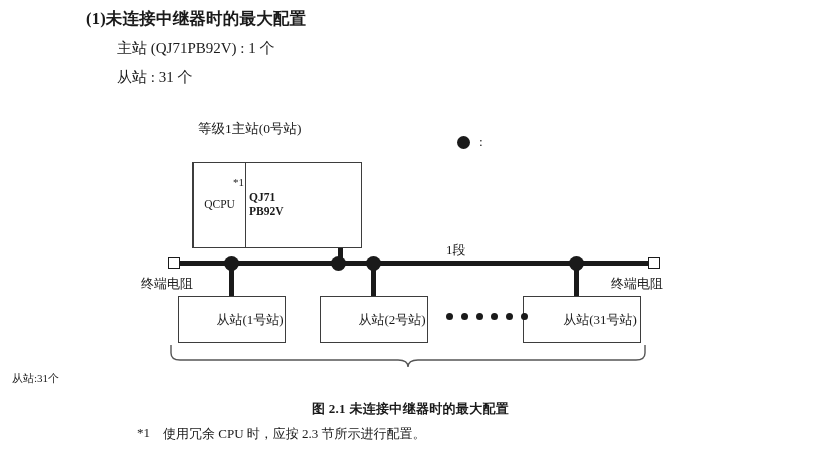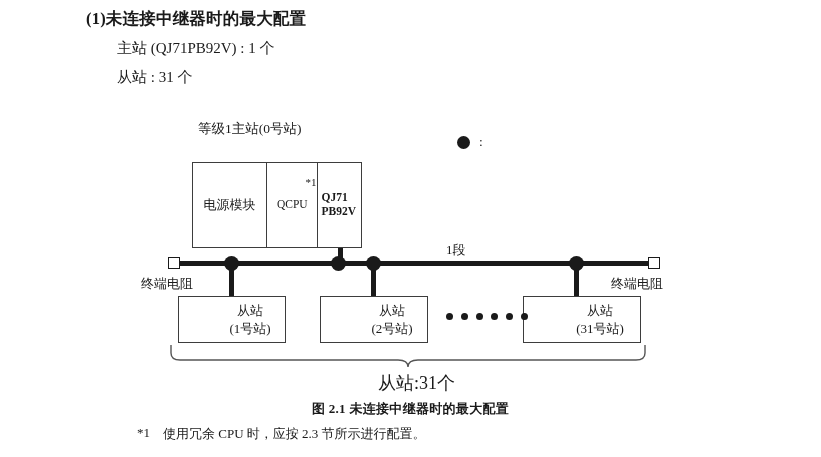--- a/index.html
+++ b/index.html
@@ -140,21 +140,21 @@
     background: #1a1a1a;
   }
 
   
   .slave-box {
     border: 1.4px solid #3d3d3d;
     box-sizing: border-box;
     height: 47px;
     top: 296px;
     display: flex;
-    flex-direction: column;
+    flex-direction: row;
     align-items: center;
     justify-content: center;
     font-size: 13px;
     line-height: 1.35;
     background: #ffffff;
     padding-left: 36px;
   }
 
   
   #ellipsis {
@@ -168,22 +168,21 @@
     display: block;
   }
 
   
   #brace-wrap {
     left: 170px; top: 345px;
     width: 476px; height: 26px;
   }
   #brace-label {
     left: 12px; right: 0; top: 371px;
-    text-align: center;
-    font-size: 18px;
+    font-size: 11px;
   }
 
   
   #fig-caption {
     left: 0; right: 0; top: 400px;
     text-align: center;
     font-weight: bold;
     font-size: 13px;
     letter-spacing: 0.3px;
   }
@@ -207,23 +206,20 @@
 <div class="abs spec-line" id="spec-slave">从站 : 31 个</div>
 
 <div class="abs" id="legend">
   <span id="legend-dot"></span>
   <span id="legend-colon">:</span>
 </div>
 
 <div class="abs" id="master-label">等级1主站(0号站)</div>
 
 <div class="abs" id="master-box">
-  <div class="mod-cell" id="mod-power">
-    <span>电源模块</span>
-  </div>
   <div class="mod-cell" id="mod-cpu">
     <span>QCPU</span>
     <span id="mod-cpu-note">*1</span>
   </div>
   <div class="mod-cell" id="mod-pb">
     <span>
       <span>QJ71</span><br>
       <span>PB92V</span>
     </span>
   </div>

